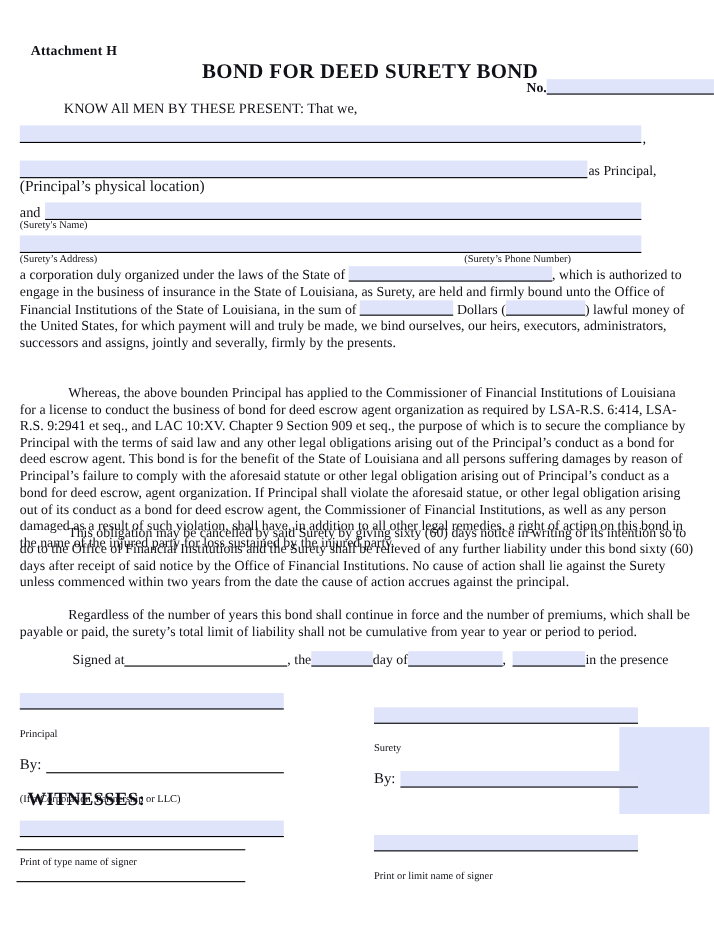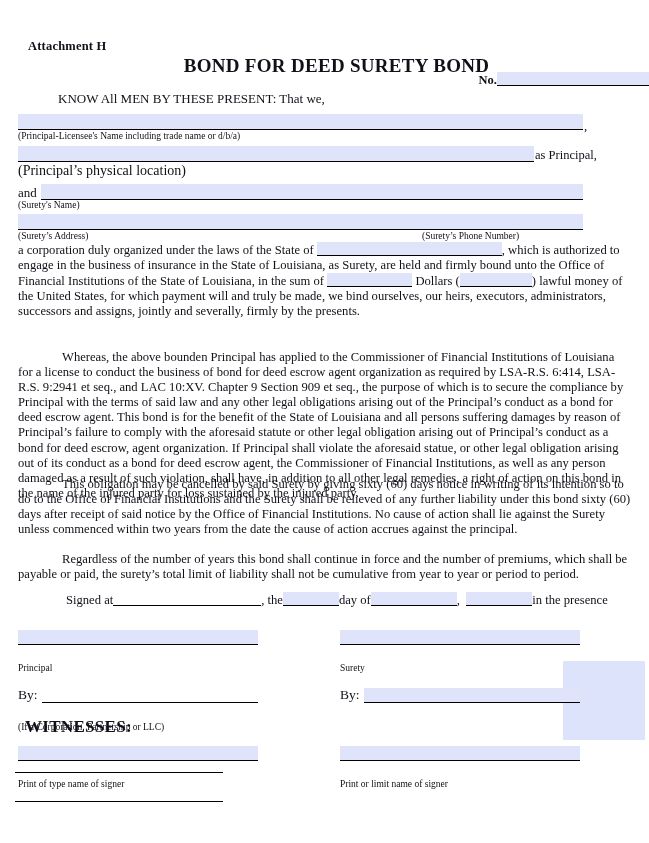--- a/index.html
+++ b/index.html
@@ -195,21 +195,21 @@
     position: absolute;
     left: 563px;
     top: 661px;
     width: 82px;
     height: 79px;
     background: #dde3fb;
   }
 
   
   .sig-col-left { position: absolute; left: 18px; top: 630px; width: 240px; }
-  .sig-col-right { position: absolute; left: 340px; top: 630px; width: 240px; }
+  .sig-col-right { position: absolute; left: 340px; top: 643px; width: 240px; }
 
   .sig-line {
     background: #dfe4fa;
     border-bottom: 1px solid #000;
     height: 14px;
   }
   .sig-cap {
     font-size: 9.5px;
     margin-top: 18px;
   }
@@ -262,21 +262,20 @@
   <div class="attachment">Attachment H</div>
 
   <div class="doc-title">BOND FOR DEED SURETY BOND</div>
 
   <div class="no-row"><span>No.</span><span class="inline-fill"></span></div>
 
   <div class="know-row">KNOW All MEN BY THESE PRESENT: That we,</div>
 
   <div class="ln-principal-name fill-line"></div>
   <div class="comma-after-name">,</div>
-  <div class="cap-principal-name">(Principal-Licensee's Name including trade name or d/b/a)</div>
 
   <div class="ln-principal-loc fill-line"></div>
   <div class="as-principal">as Principal,</div>
   <div class="cap-principal-loc">(Principal’s physical location)</div>
 
   <div class="and-word">and</div>
   <div class="ln-surety-name fill-line"></div>
   <div class="cap-surety-name">(Surety's Name)</div>
 
   <div class="ln-surety-addr fill-line"></div>

